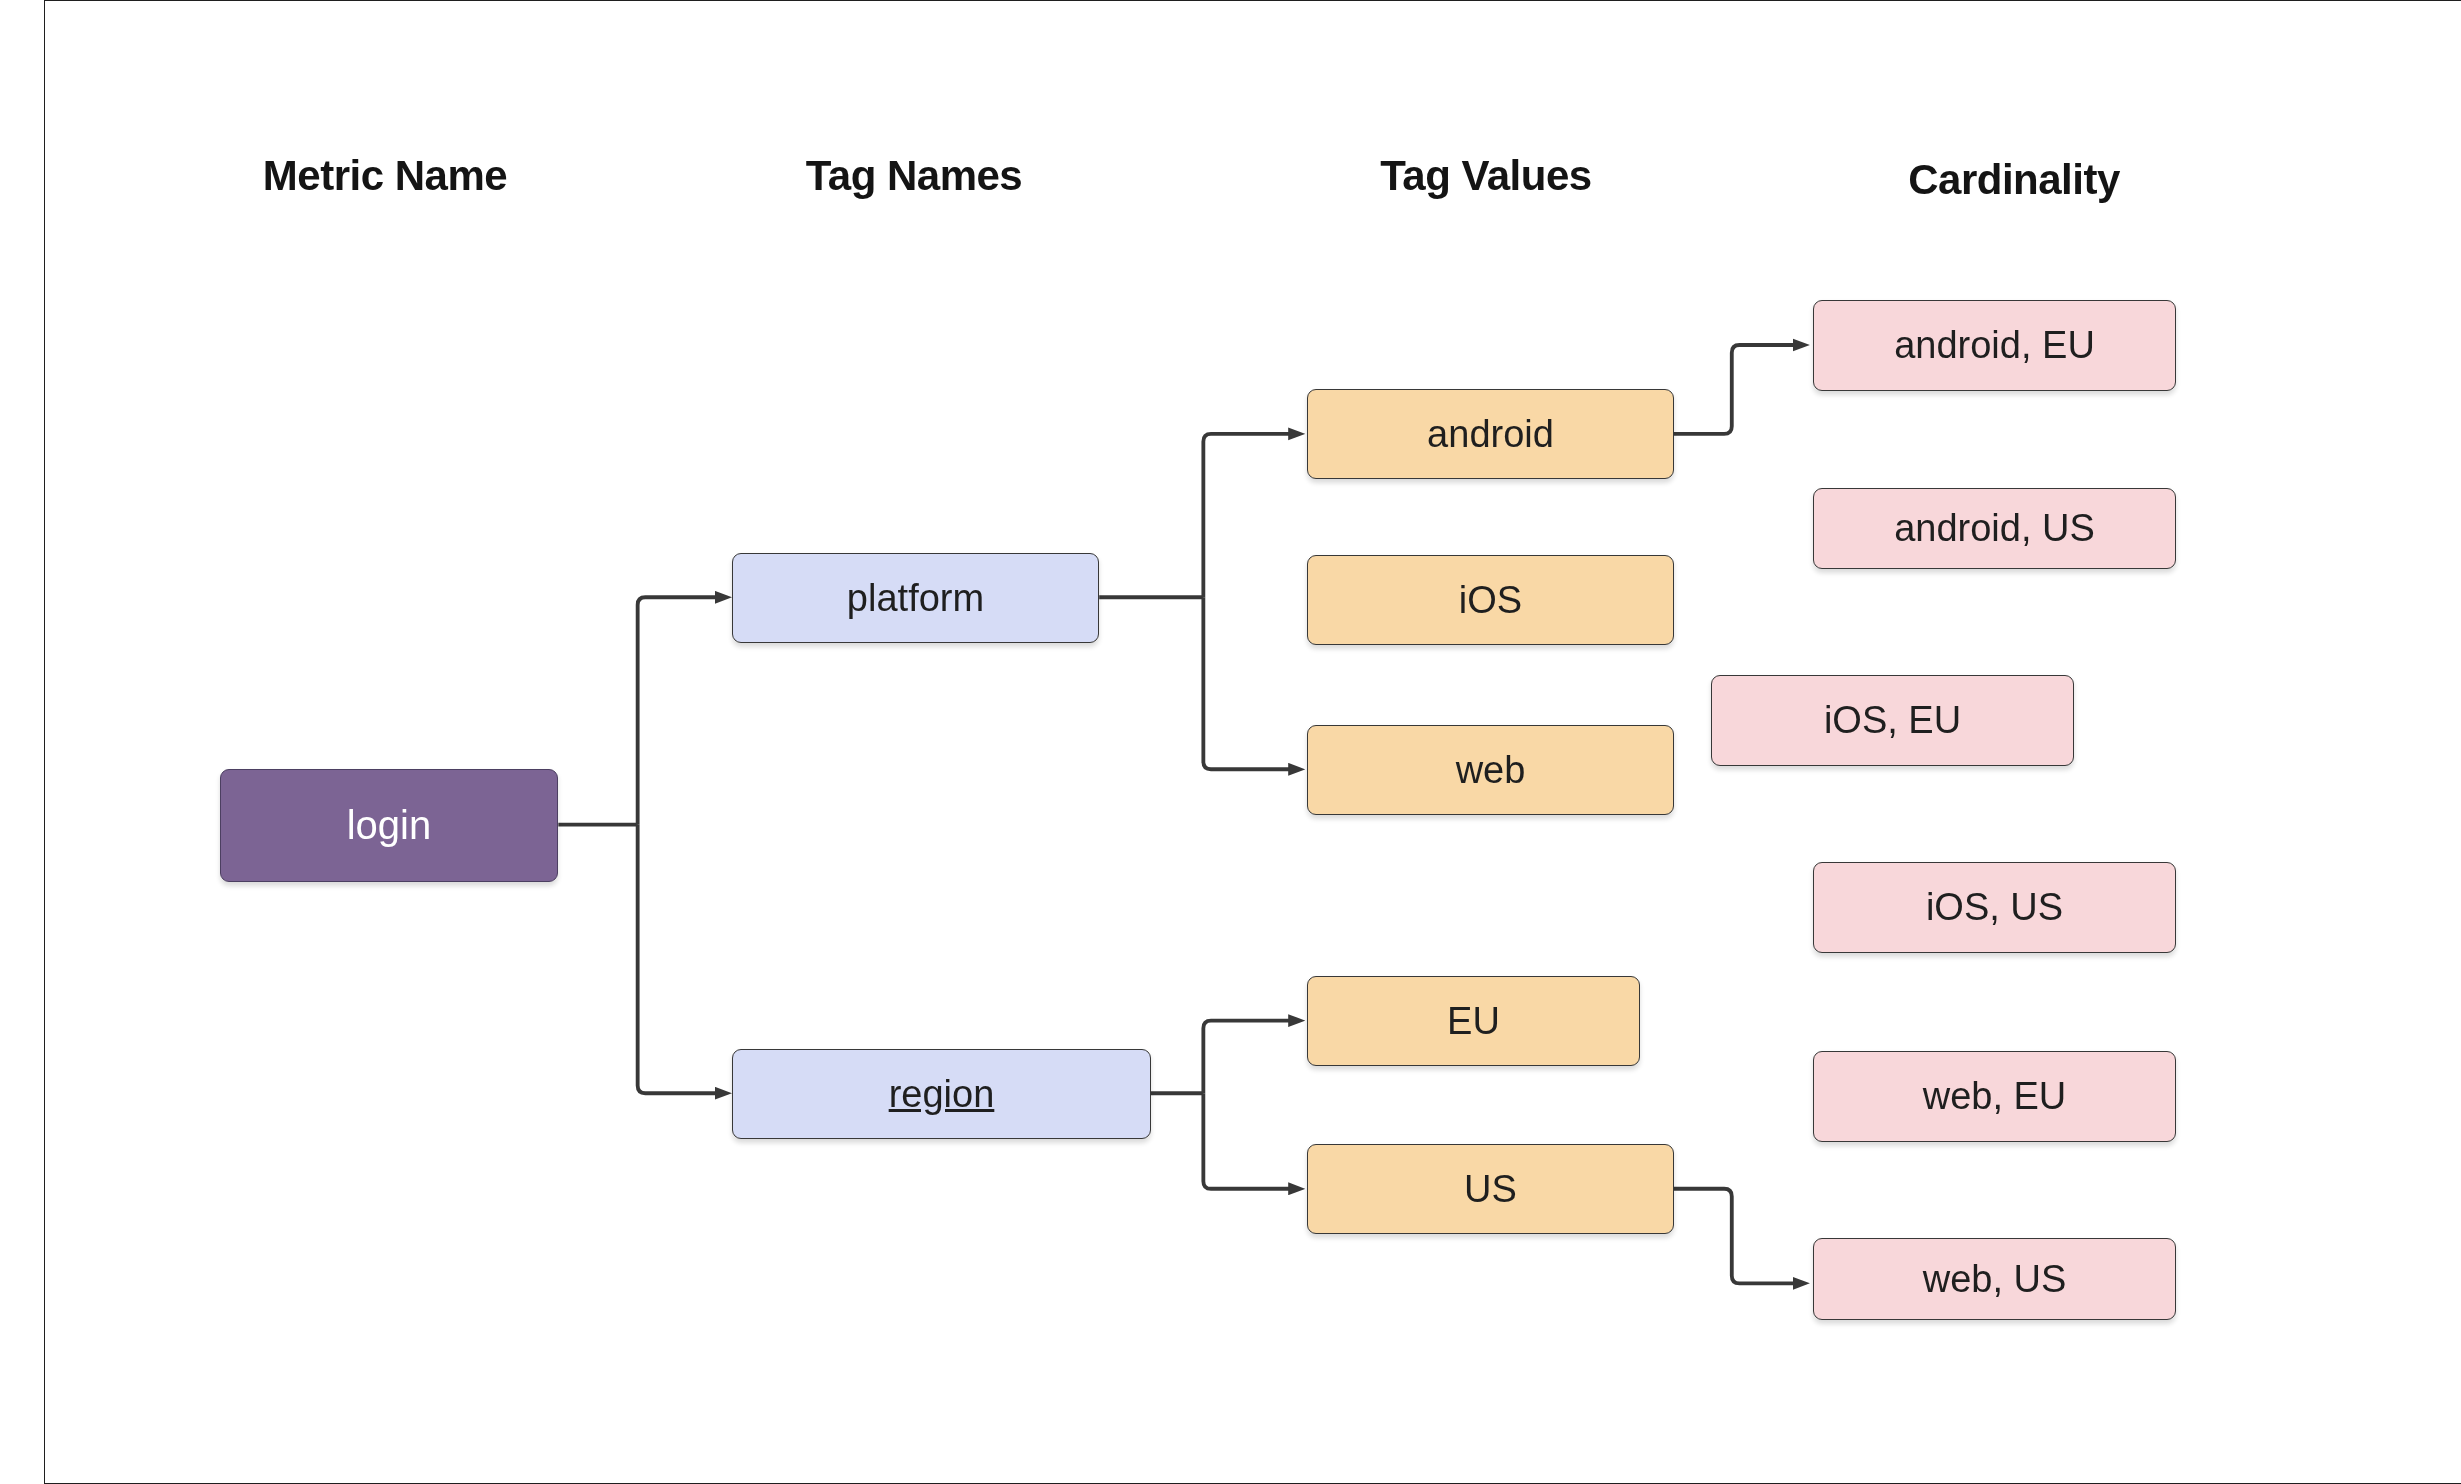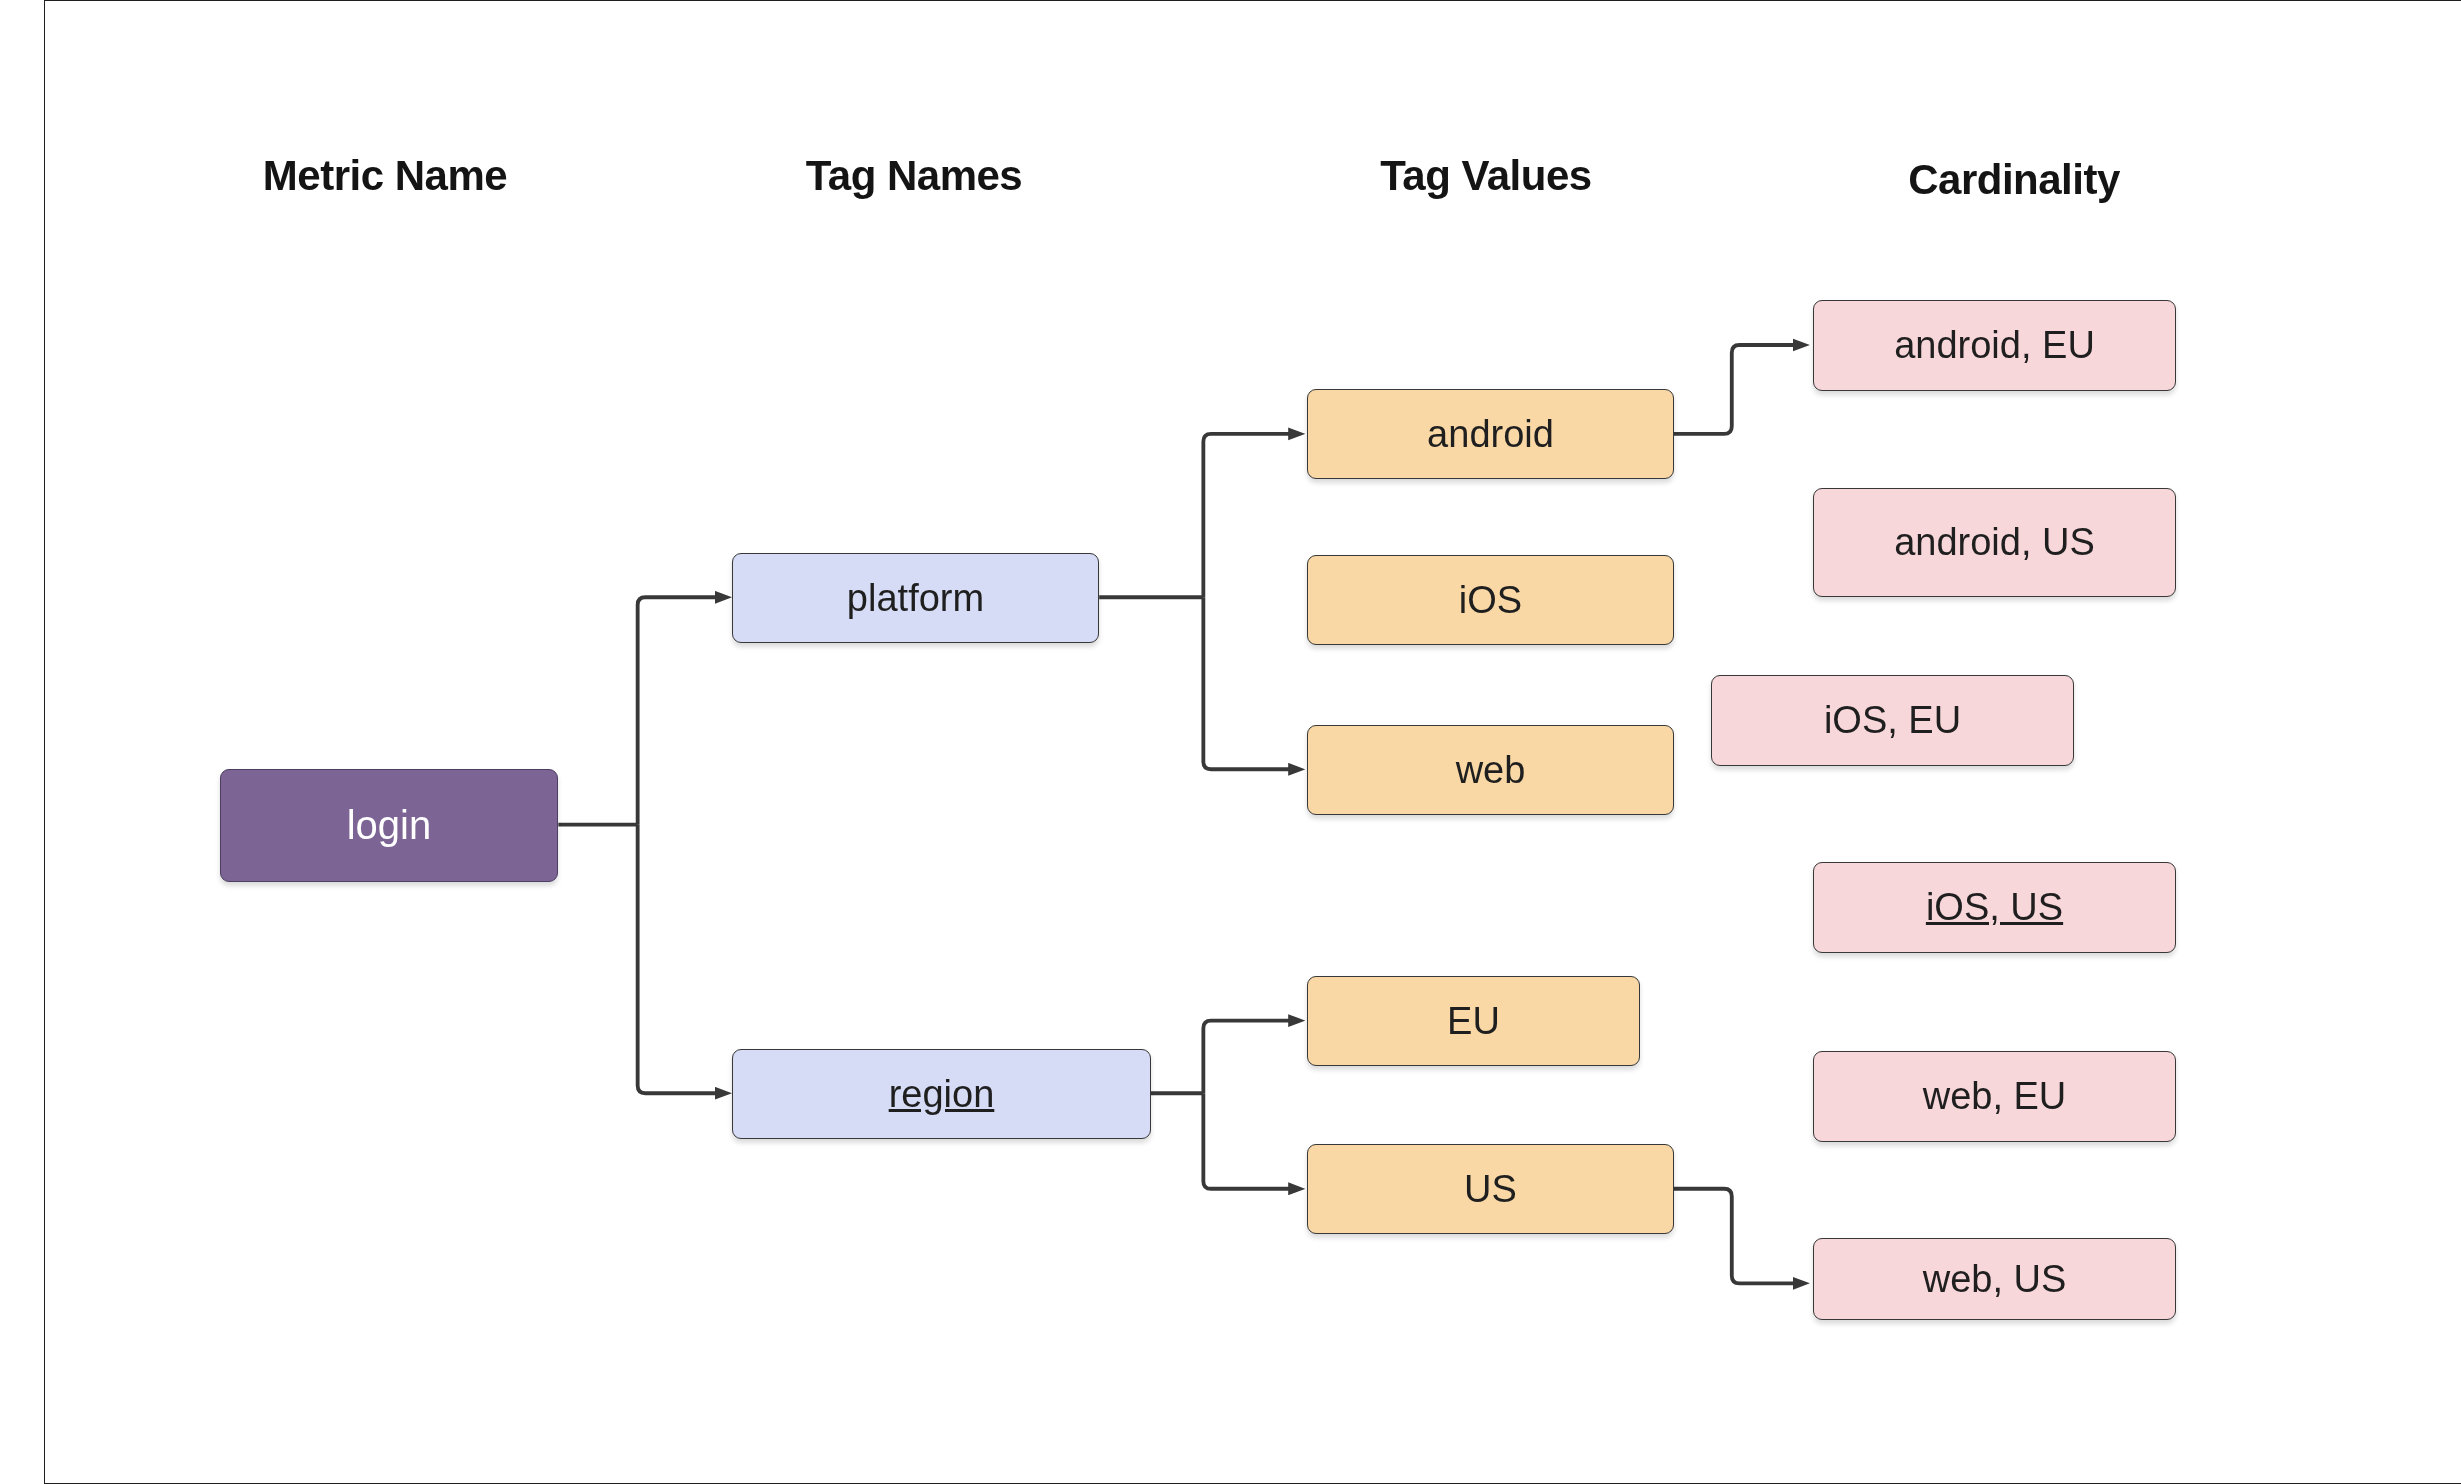--- a/index.html
+++ b/index.html
@@ -96,20 +96,20 @@
   <div class="node tagname" style="left:687px; top:552px; width:367px; height:90px;">platform</div>
   <div class="node tagname" style="left:687px; top:1048px; width:419px; height:90px;text-decoration:underline;">region</div>
 
   <div class="node tagvalue" style="left:1262px; top:388px; width:367px; height:90px;">android</div>
   <div class="node tagvalue" style="left:1262px; top:554px; width:367px; height:90px;">iOS</div>
   <div class="node tagvalue" style="left:1262px; top:724px; width:367px; height:90px;">web</div>
   <div class="node tagvalue" style="left:1262px; top:975px; width:333px; height:90px;">EU</div>
   <div class="node tagvalue" style="left:1262px; top:1143px; width:367px; height:90px;">US</div>
 
   <div class="node card" style="left:1768px; top:299px; width:363px; height:91px;">android, EU</div>
-  <div class="node card" style="left:1768px; top:487px; width:363px; height:109px;">android, US</div>
+  <div class="node card" style="left:1768px; top:487px; width:363px; height:81px;">android, US</div>
   <div class="node card" style="left:1666px; top:674px; width:363px; height:91px;">iOS, EU</div>
-  <div class="node card" style="left:1768px; top:861px; width:363px; height:91px;text-decoration:underline;">iOS, US</div>
+  <div class="node card" style="left:1768px; top:861px; width:363px; height:91px;">iOS, US</div>
   <div class="node card" style="left:1768px; top:1050px; width:363px; height:91px;">web, EU</div>
   <div class="node card" style="left:1768px; top:1237px; width:363px; height:82px;">web, US</div>
 
 </div>
 
 
 </body></html>

